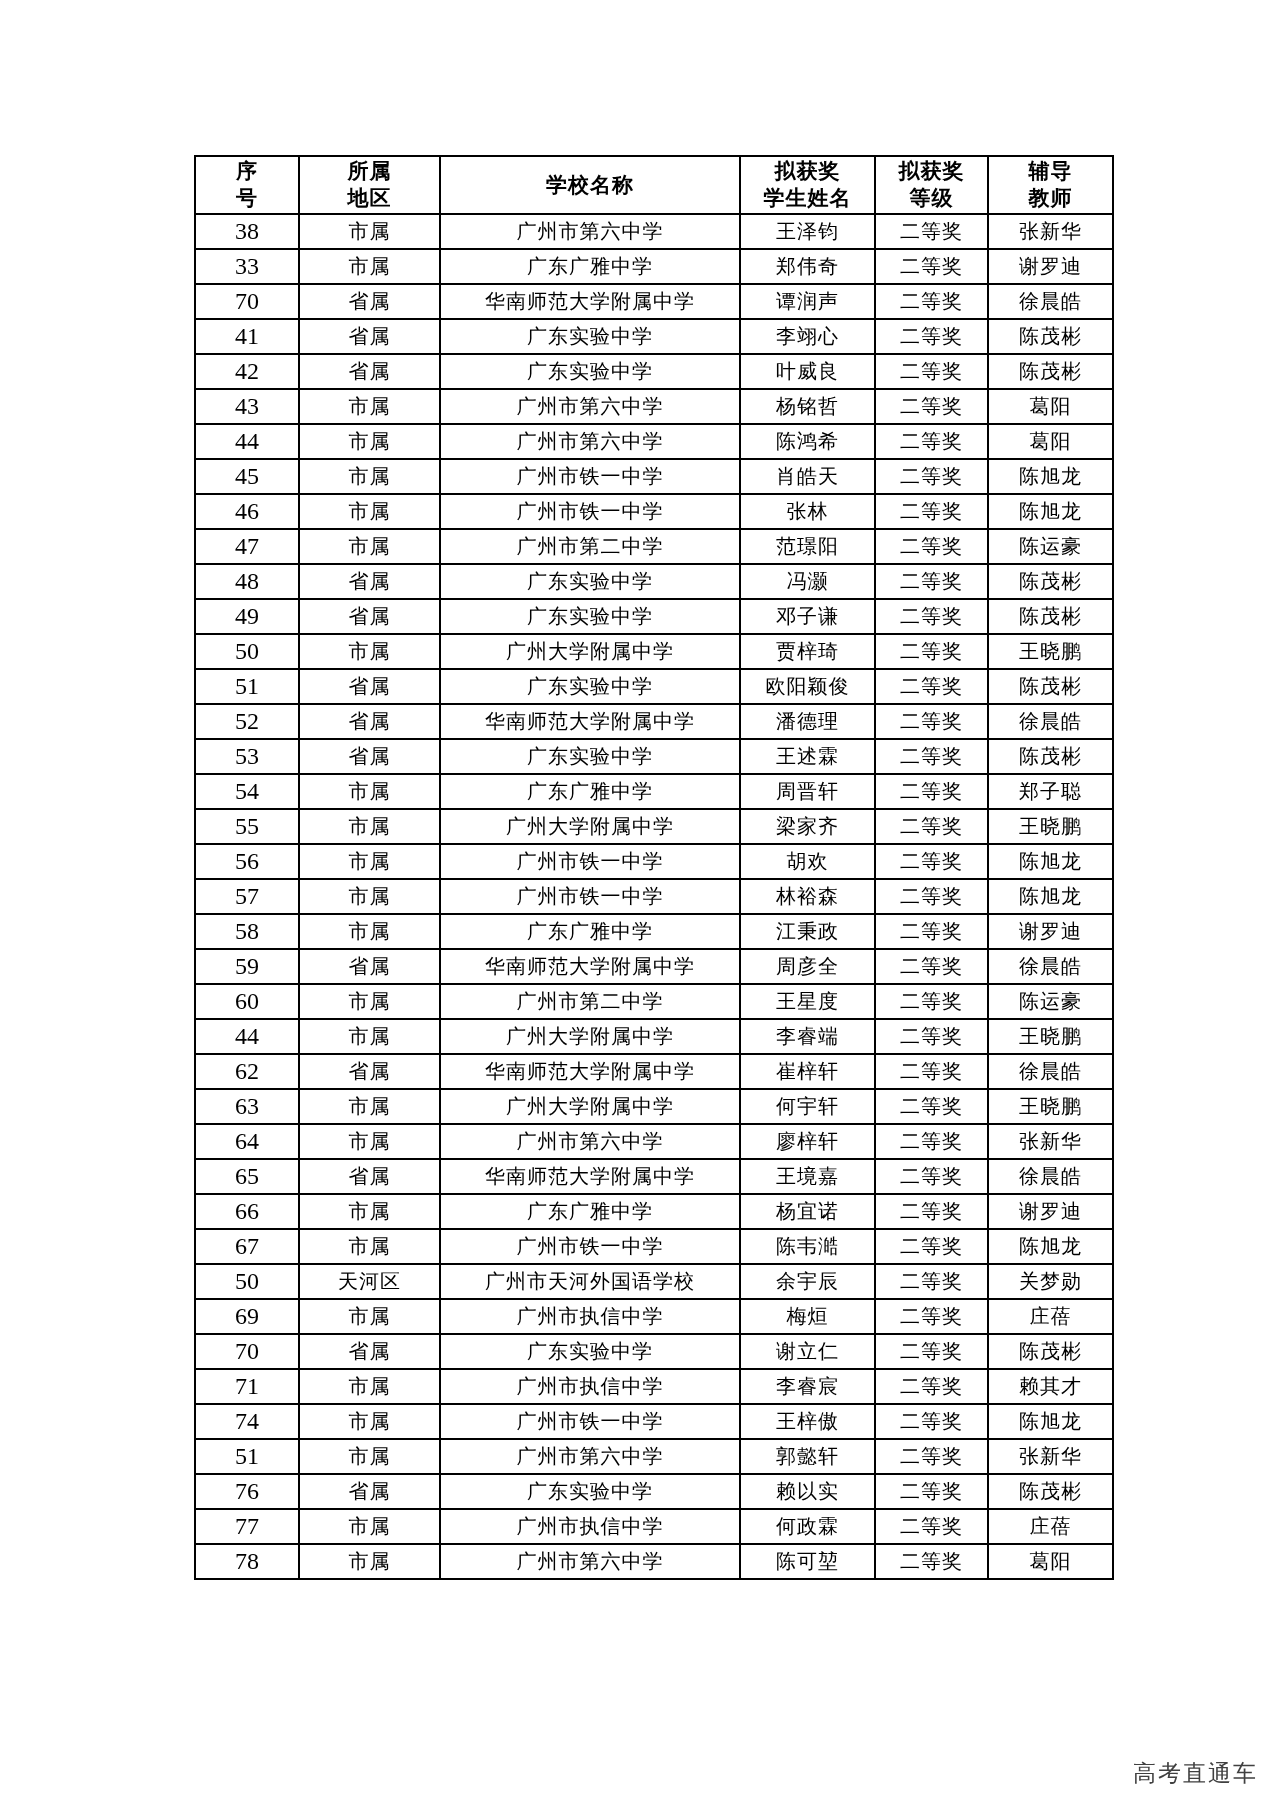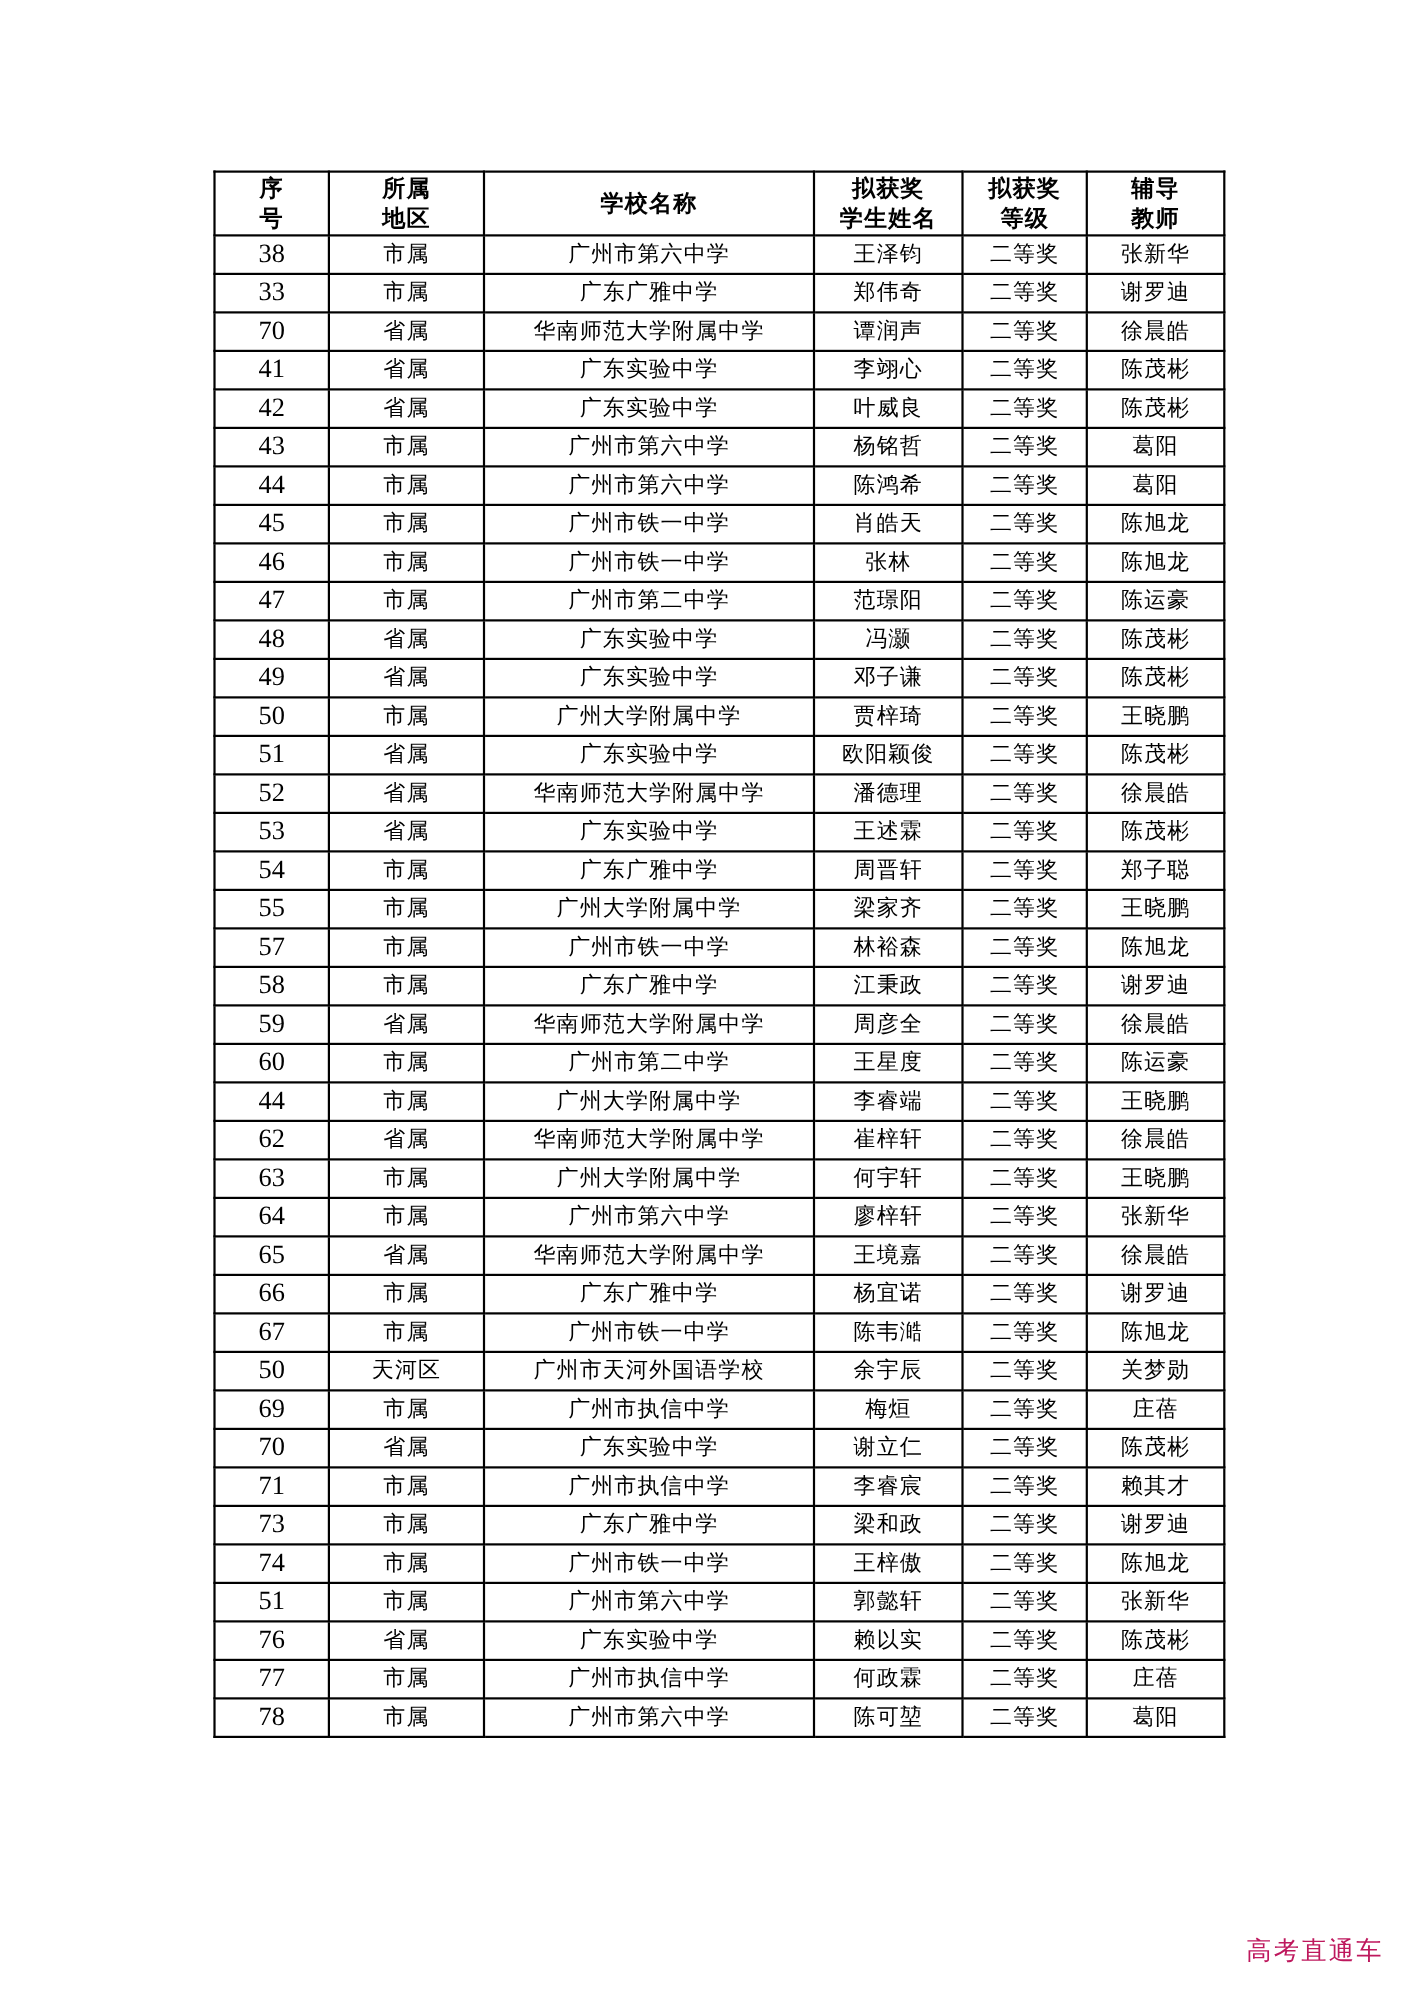--- a/index.html
+++ b/index.html
@@ -60,21 +60,21 @@
   table.award-table td.col-seq {
     font-size: 24px;
     letter-spacing: 0;
   }
   .watermark {
     position: absolute;
     top: 1758px;
     right: 22px;
     font-size: 23px;
     letter-spacing: 2px;
-    color: #be185d;
+    color: #404040;
     font-family: "Liberation Sans", "DejaVu Sans", sans-serif;
   }
 </style>
 </head>
 <body>
 
 <div class="page">
 
   <div class="table-wrap">
     <table class="award-table">
@@ -240,20 +240,28 @@
           </tr>
           <tr>
             <td class="col-seq">55</td>
             <td class="col-district">市属</td>
             <td class="col-school">广州大学附属中学</td>
             <td class="col-student">梁家齐</td>
             <td class="col-award">二等奖</td>
             <td class="col-teacher">王晓鹏</td>
           </tr>
           <tr>
+            <td class="col-seq">56</td>
+            <td class="col-district">市属</td>
+            <td class="col-school">广州市铁一中学</td>
+            <td class="col-student">胡欢</td>
+            <td class="col-award">二等奖</td>
+            <td class="col-teacher">陈旭龙</td>
+          </tr>
+          <tr>
             <td class="col-seq">57</td>
             <td class="col-district">市属</td>
             <td class="col-school">广州市铁一中学</td>
             <td class="col-student">林裕森</td>
             <td class="col-award">二等奖</td>
             <td class="col-teacher">陈旭龙</td>
           </tr>
           <tr>
             <td class="col-seq">58</td>
             <td class="col-district">市属</td>
@@ -360,28 +368,20 @@
           </tr>
           <tr>
             <td class="col-seq">71</td>
             <td class="col-district">市属</td>
             <td class="col-school">广州市执信中学</td>
             <td class="col-student">李睿宸</td>
             <td class="col-award">二等奖</td>
             <td class="col-teacher">赖其才</td>
           </tr>
           <tr>
-            <td class="col-seq">73</td>
-            <td class="col-district">市属</td>
-            <td class="col-school">广东广雅中学</td>
-            <td class="col-student">梁和政</td>
-            <td class="col-award">二等奖</td>
-            <td class="col-teacher">谢罗迪</td>
-          </tr>
-          <tr>
             <td class="col-seq">74</td>
             <td class="col-district">市属</td>
             <td class="col-school">广州市铁一中学</td>
             <td class="col-student">王梓傲</td>
             <td class="col-award">二等奖</td>
             <td class="col-teacher">陈旭龙</td>
           </tr>
           <tr>
             <td class="col-seq">51</td>
             <td class="col-district">市属</td>

